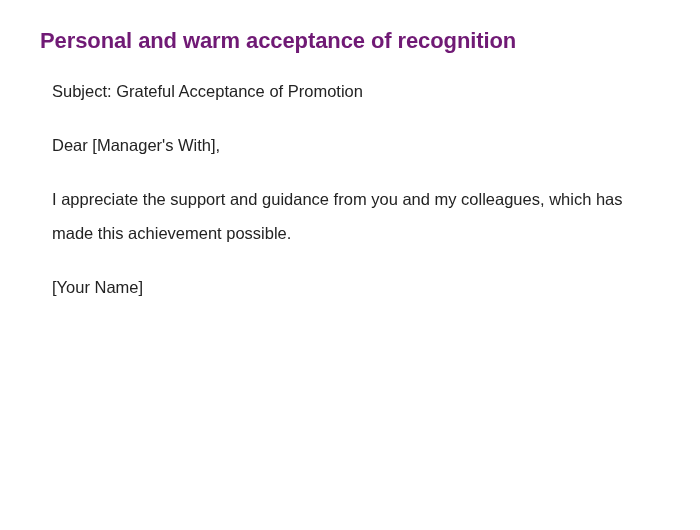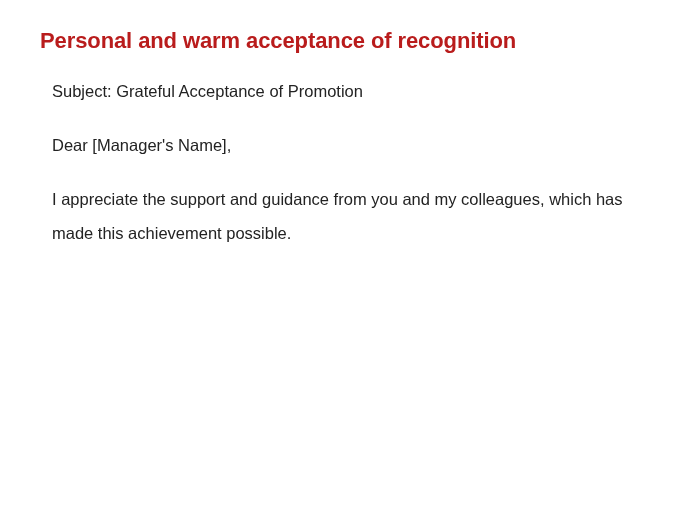--- a/index.html
+++ b/index.html
@@ -18,21 +18,21 @@
     box-sizing: border-box;
     width: 700px;
     height: 530px;
     padding: 26px 40px 0 40px;
     background: #ffffff;
   }
   .doc-title {
     font-size: 22px;
     line-height: 30px;
     font-weight: bold;
-    color: #b91c1c;
+    color: #701a75;
     margin: 0 0 18px 0;
     letter-spacing: -0.1px;
   }
   .para {
     font-size: 16.5px;
     line-height: 34px;
     color: #232323;
     margin: 0 0 20px 12px;
     font-weight: normal;
     max-width: 620px;
@@ -41,15 +41,16 @@
     margin-bottom: 0;
   }
 </style>
 </head>
 <body>
 
 <div class="page">
   <h1 class="doc-title">Personal and warm acceptance of recognition</h1>
 
   <p class="para">Subject: Grateful Acceptance of Promotion</p>
-  <p class="para">Dear [Manager's Name],</p>
+  <p class="para">Dear [Manager's With],</p>
   <p class="para">I appreciate the support and guidance from you and my colleagues, which has made this achievement possible.</p>
+  <p class="para">[Your Name]</p>
 </div>
 
 </body></html>

